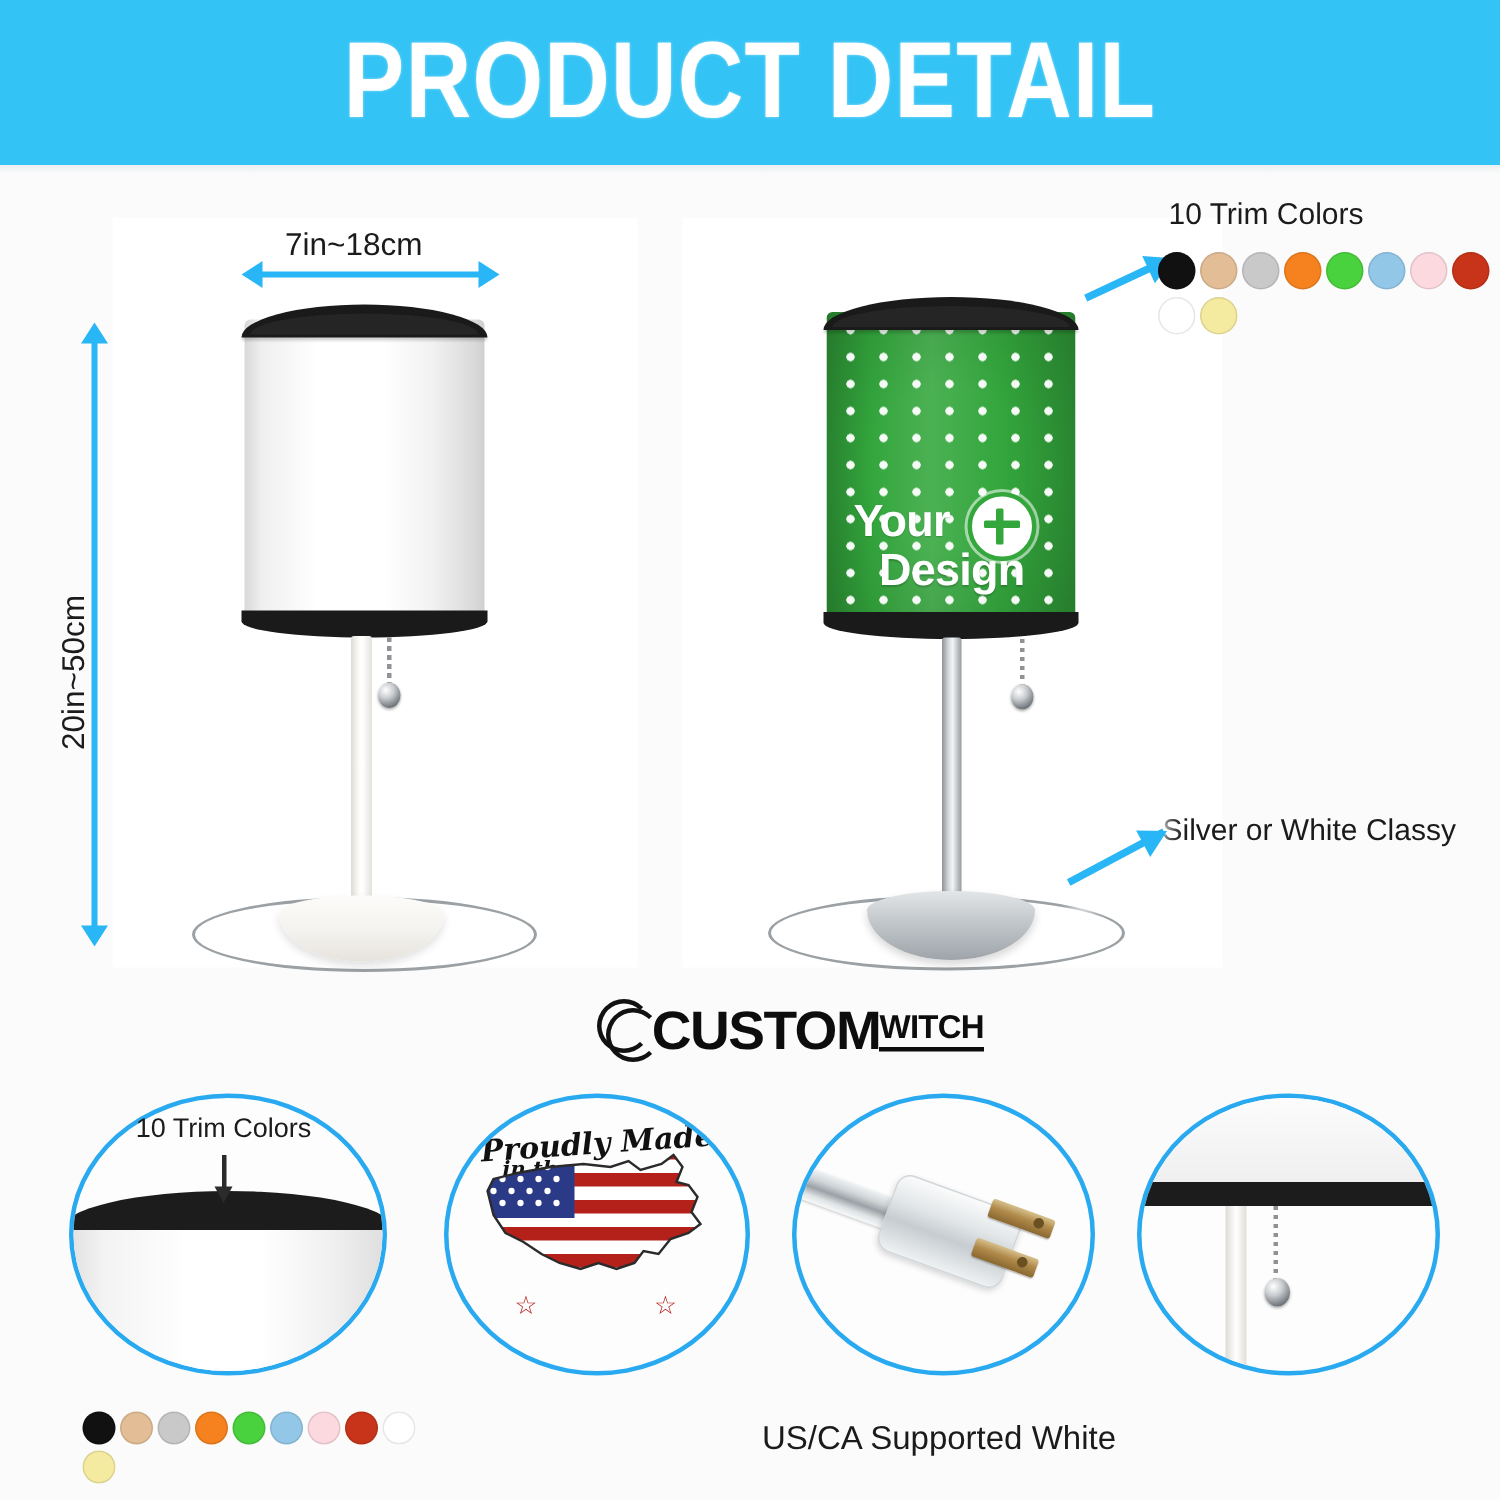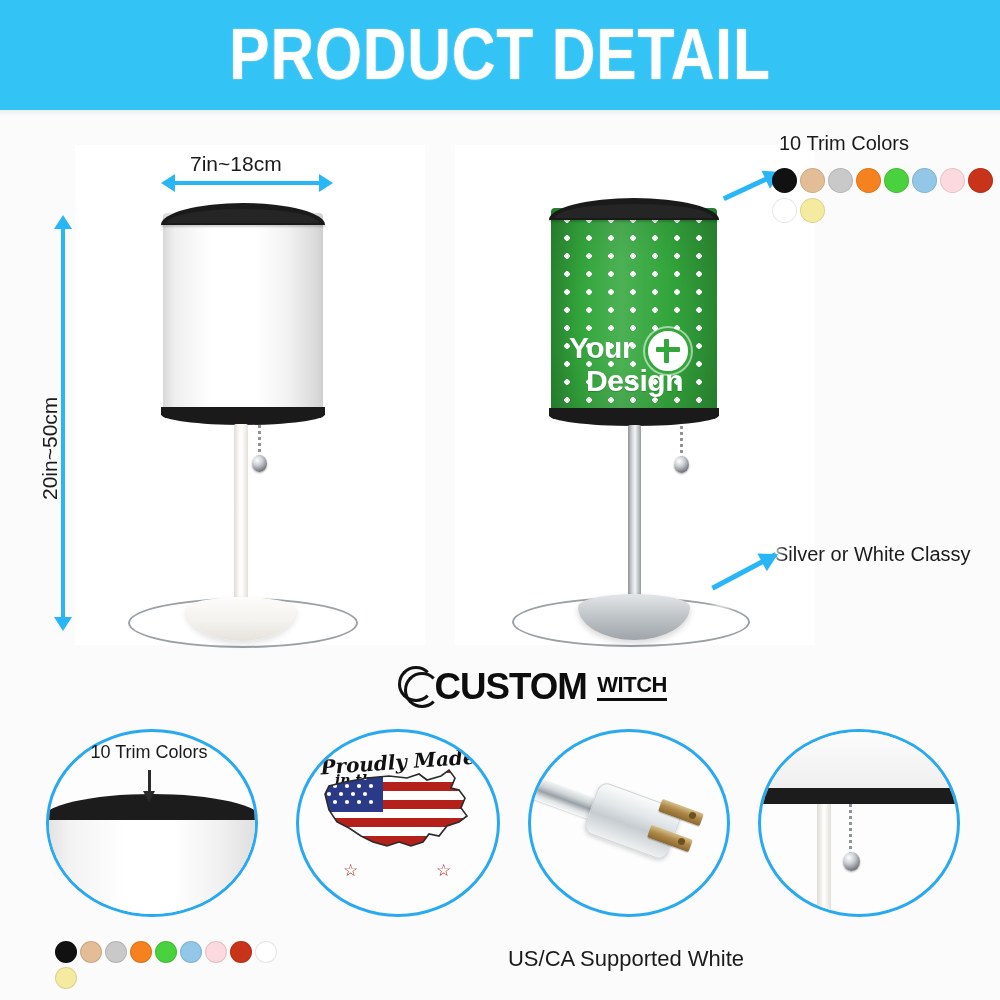--- a/index.html
+++ b/index.html
@@ -150,21 +150,21 @@
   }
   .logo-c .ring.r1{left:0;top:0;width:30px;height:30px;border-right-color:transparent;}
   .logo-c .ring.r2{left:6px;top:6px;width:30px;height:30px;border-right-color:transparent;}
   .logo-main{
     font-size:36px;font-weight:bold;color:#0d0d0d;letter-spacing:-1px;
     line-height:36px;transform:scaleX(1.02);
   }
   .logo-sub{
     font-size:22px;font-weight:bold;color:#0d0d0d;letter-spacing:-.5px;
     line-height:24px;border-bottom:3px solid #0d0d0d;padding-bottom:1px;
-    margin-left:12px;
+    margin-left:1px;
   }
 
   
   .circle-panel{
     position:absolute;border-radius:50%;border:3px solid #29a9f0;
     background:#fdfdfd;overflow:hidden;
   }
   .panel-cap{
     position:absolute;text-align:center;color:#1b1b1b;
     font-size:22px;white-space:nowrap;

